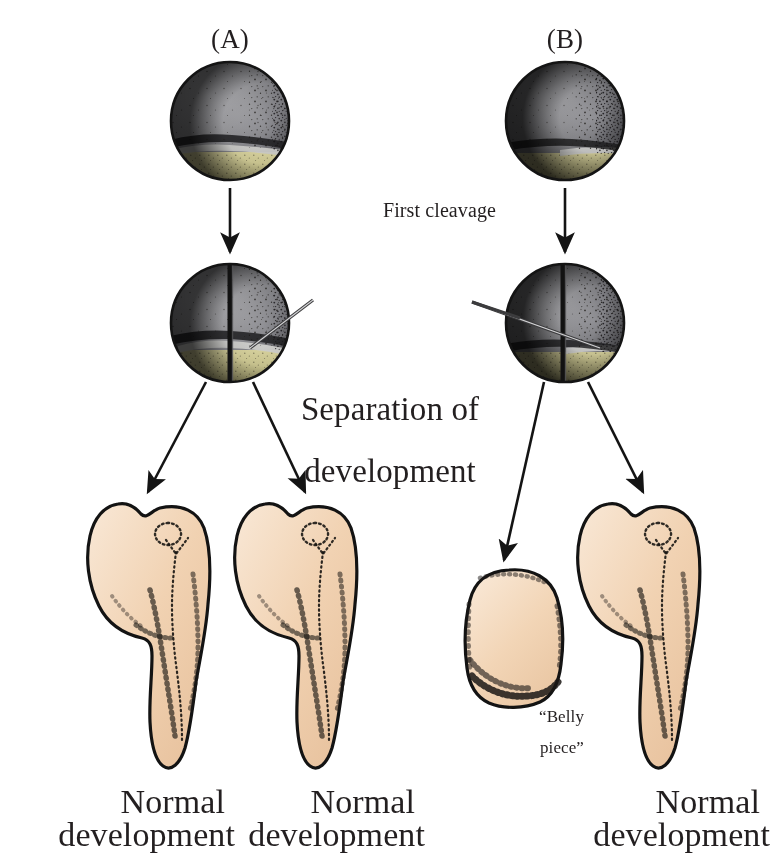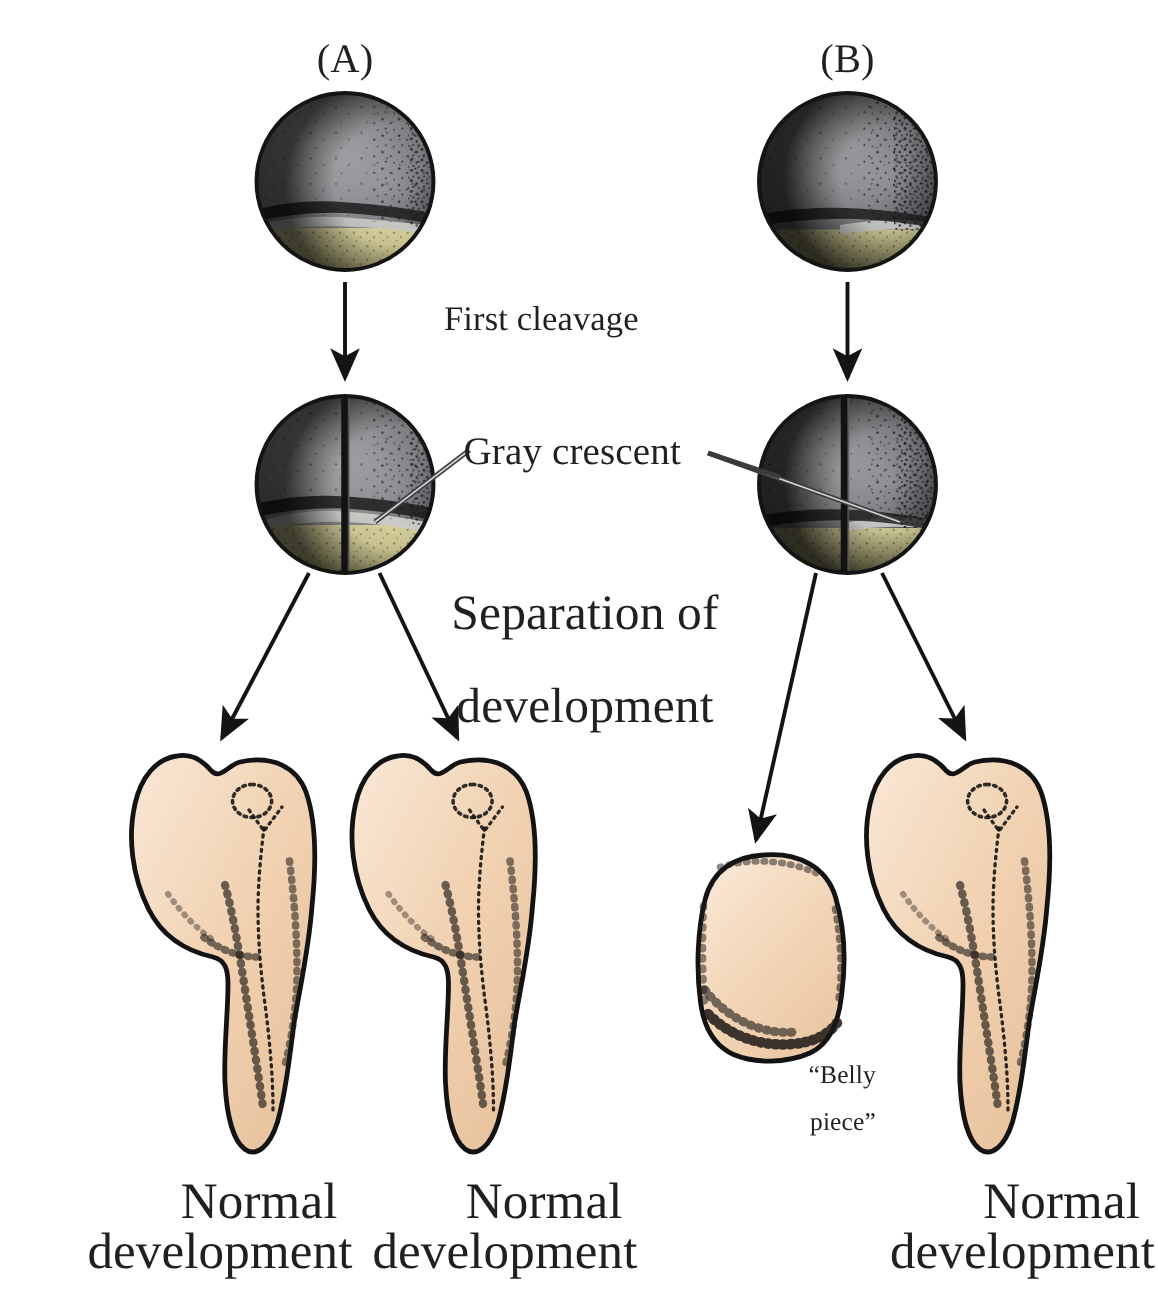--- a/index.html
+++ b/index.html
@@ -31,22 +31,22 @@
     color: #231f20;
     white-space: pre;
     line-height: 1.18;
     letter-spacing: 0.1px;
   }
   .panel-letter {
     font-size: 27px;
     text-align: center;
   }
   .step-label {
-    font-size: 23px;
-    text-align: left;
+    font-size: 20px;
+    text-align: right;
   }
   .crescent-label {
     font-size: 26px;
   }
   .multiline {
     font-size: 33px;
     text-align: center;
   }
   .bottom-label {
     font-size: 34px;
@@ -323,21 +323,20 @@
       <path d="M602,596 C612,610 622,620 634,628" fill="none" stroke="#1d1a16" stroke-width="4" stroke-dasharray="0.8 5" stroke-linecap="round" opacity="0.4"></path>
     </g>
   </svg>
 
   <div class="lbl panel-letter" style="left:190px; top:24px; width:80px;">(A)</div>
 
   <div class="lbl panel-letter" style="left:525px; top:24px; width:80px;">(B)</div>
 
   <div class="lbl step-label" style="left:296px; top:199px; width:200px;">First cleavage</div>
 
-  <div class="lbl crescent-label" style="left:309px; top:286px;">Gray crescent</div>
 
   <div class="lbl multiline" style="left:290px; top:390px; width:200px;">Separation of</div>
   <div class="lbl multiline" style="left:290px; top:452px; width:200px;">development</div>
 
   <div class="lbl belly-label" style="left:444px; top:707px; width:140px;">“Belly</div>
   <div class="lbl belly-label" style="left:444px; top:738px; width:140px;">piece”</div>
 
   <div class="lbl bottom-label" style="left:35px; top:782px; width:190px;">Normal</div>
   <div class="lbl bottom-label" style="left:25px; top:815px; width:210px;">development</div>
 

